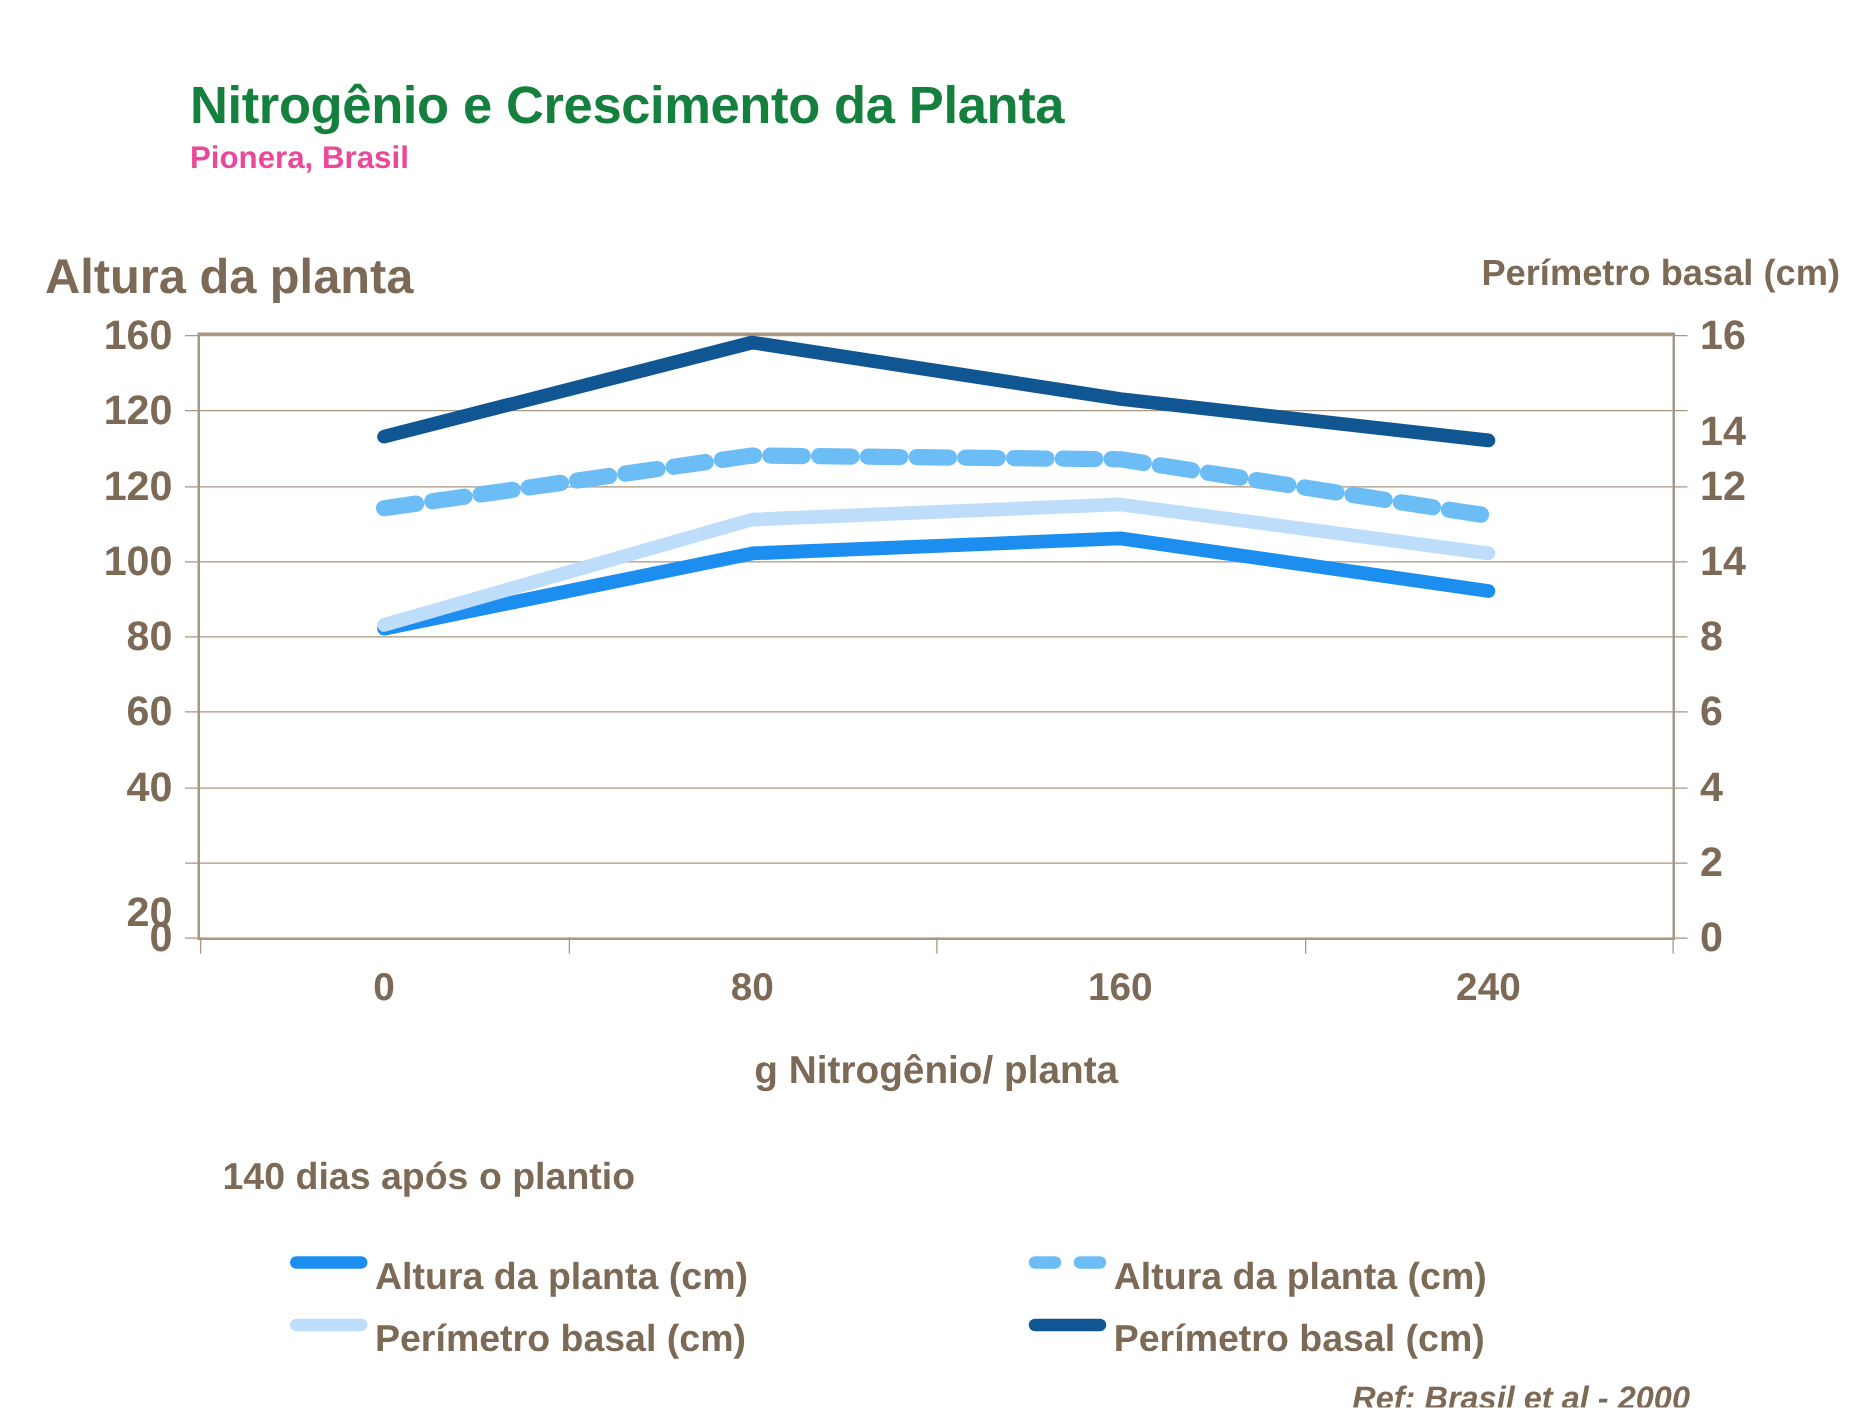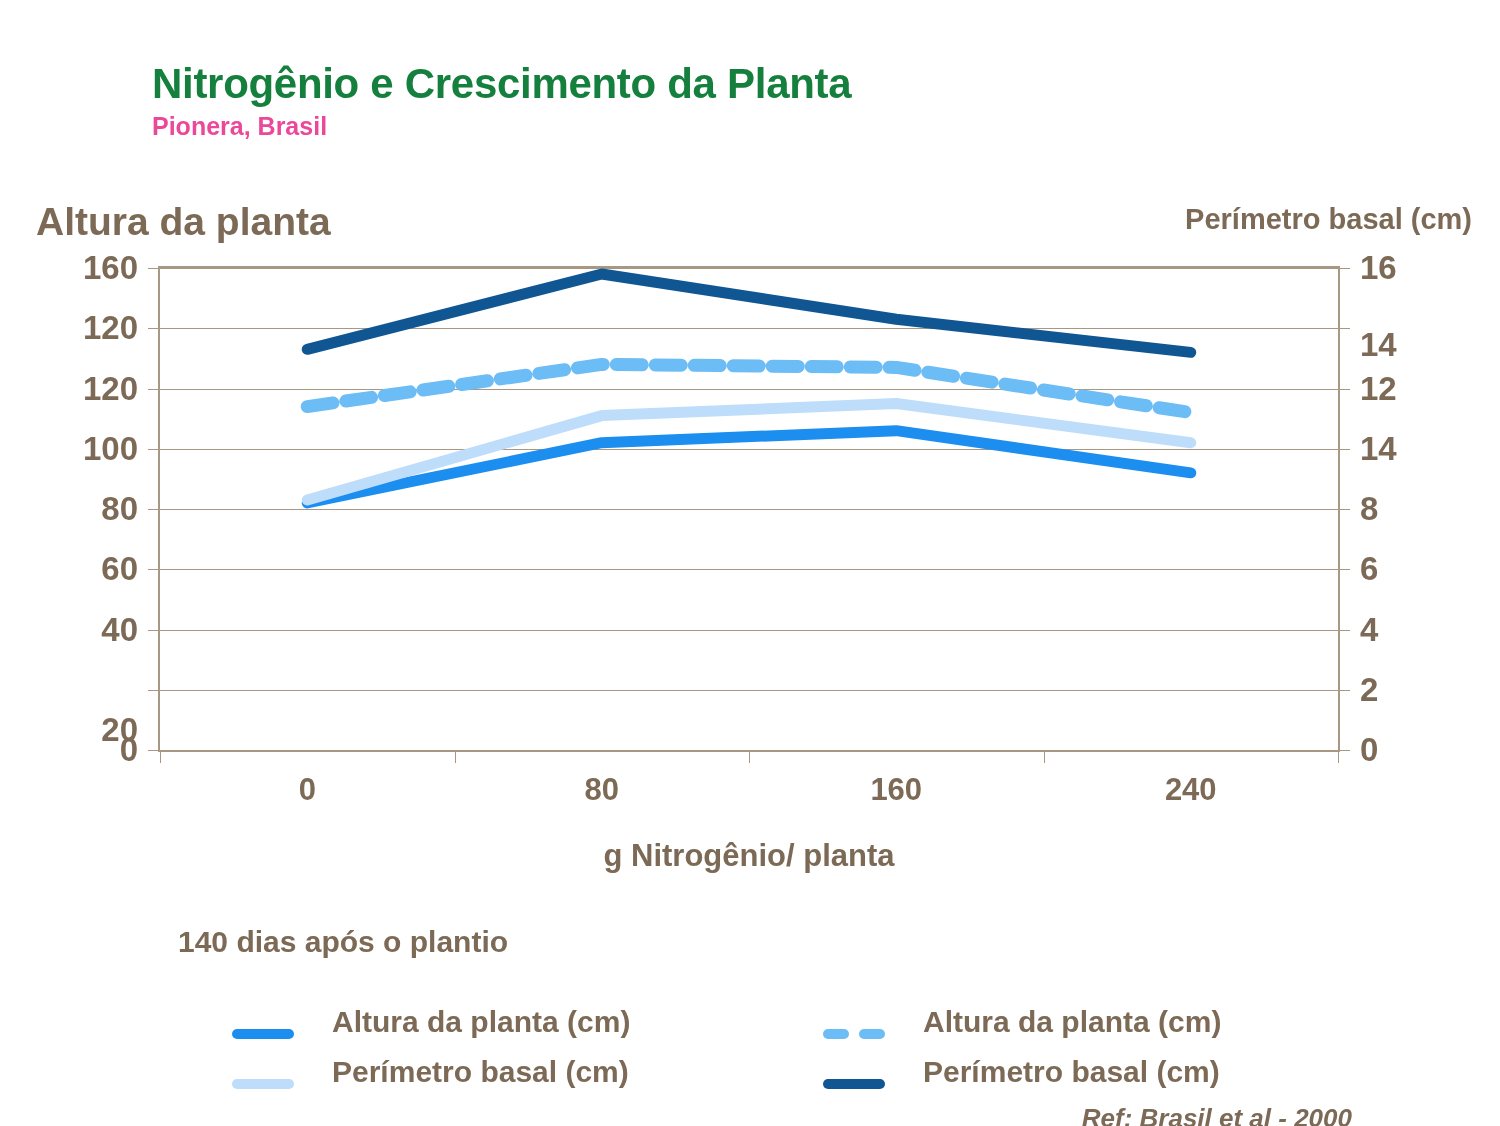--- a/index.html
+++ b/index.html
@@ -96,21 +96,21 @@
 
   
   #legend { position: absolute; left: 0; top: 915px; width: 1500px; height: 211px; }
   .legend-group-title {
     position: absolute; font-size: 30px; font-weight: bold; color: #7C6A56; white-space: nowrap;
   }
   #legend-title-left  { left: 178px; top: 10px; }
   #legend-title-right { left: 925px; top: 10px; }
 
   .legend-row {
-    position: absolute; display: flex; align-items: flex-end; white-space: nowrap; gap: 32px;
+    position: absolute; display: flex; align-items: flex-start; white-space: nowrap;
   }
   .legend-label {
     font-size: 30px; font-weight: bold; color: #7C6A56; margin-left: 6px;
   }
   .swatch { width: 62px; height: 10px; border-radius: 5px; flex: none; }
   .swatch-dashed {
     width: 62px; height: 10px; flex: none;
     background: transparent; position: relative;
   }
   .swatch-dashed::before,

